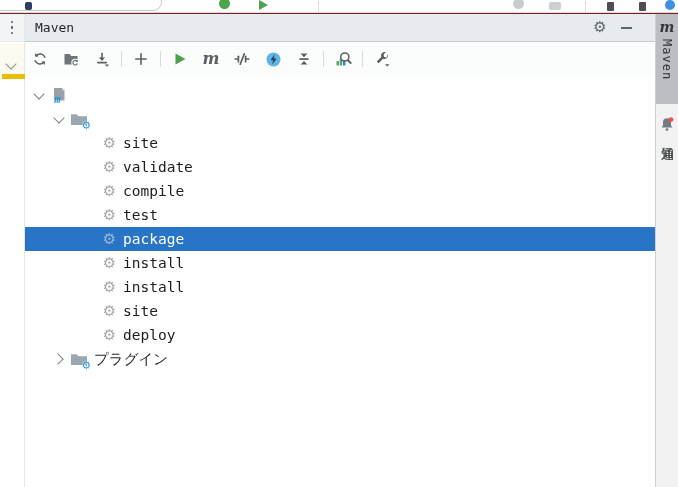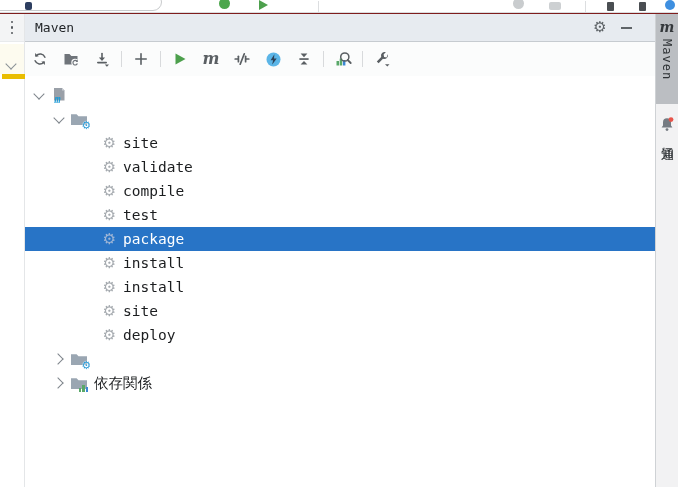--- a/index.html
+++ b/index.html
@@ -290,36 +290,23 @@
       </div>
 
       <div class="row lvl2">
         <span class="chev right"></span>
         <span class="ticon">
           <svg width="18" height="16" viewBox="0 0 18 16">
             <path d="M1 3.2h5.6l1.9 2.1H17v8.7H1z" fill="#9AA6B2"></path>
           </svg>
           <span class="overlay-gear">⚙</span>
         </span>
-      </div>
-
-      <div class="row lvl2">
-        <span class="chev right"></span>
-        <span class="ticon">
-          <svg width="18" height="16" viewBox="0 0 18 16">
-            <path d="M1 3.2h5.6l1.9 2.1H17v8.7H1z" fill="#9AA6B2"></path>
-          </svg>
-          <span class="overlay-bars">
-            <i class="bar-g1"></i>
-              <i class="bar-g2"></i>
-              <i class="bar-b"></i>
-          </span>
-        </span>
-        <span class="label">依存関係</span>
-      </div>
+        <span class="label">プラグイン</span>
+      </div>
+
 
     </div>
   </div>
 
   <div class="right-strip">
     <div class="tab-maven">
       <span class="mlogo">m</span>
       <span class="vtext">Maven</span>
     </div>
     <div class="tab-notif">

